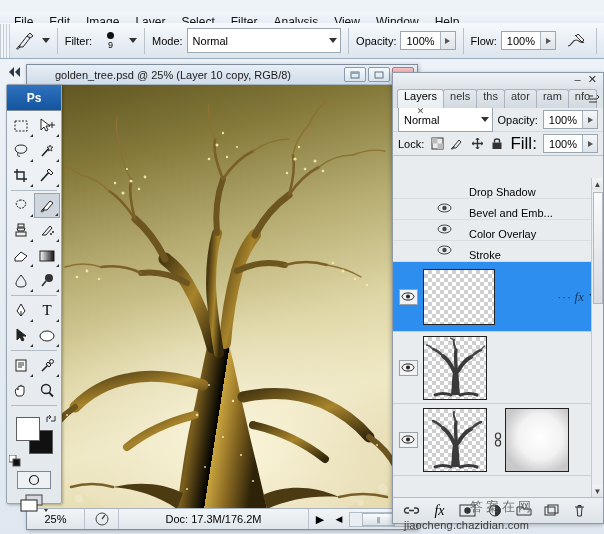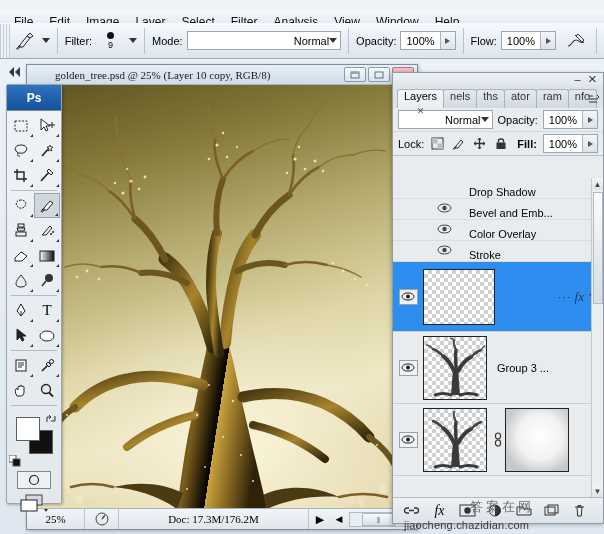--- a/index.html
+++ b/index.html
@@ -51,23 +51,23 @@
     width:0;height:0;border-left:4px solid transparent;border-right:4px solid transparent;
     border-top:5px solid #333; margin-left:4px;
   }
   .brush-preview {
     width: 30px; height: 30px; display:flex; flex-direction:column;
     align-items:center; justify-content:center; line-height:1;
   }
   .brush-dot { width:7px;height:7px;border-radius:50%;background:#111; }
   .brush-num { font-size:9px; margin-top:2px; }
   .combo {
-    height: 19px; border: 1px solid #9aa6b2; background:#fff;
+    height: 25px; border: 1px solid #9aa6b2; background:#fff;
     display:flex; align-items:center; padding:0 3px 0 5px;
-    font-size: 11px; min-width: 128px; justify-content:flex-end;
+    font-size: 11px; min-width: 128px; justify-content:space-between;
   }
   .numbox {
     height: 19px; border: 1px solid #9aa6b2; background:#fff;
     display:flex; align-items:center; font-size:11px;
   }
   .numbox .val { padding: 0 5px; min-width: 34px; text-align:center; }
   .numbox .spin {
     width: 15px; height: 17px; background: linear-gradient(#f4f6f8,#dde3e9);
     border-left:1px solid #aab4be; display:flex; align-items:center; justify-content:center;
   }
@@ -106,21 +106,20 @@
   .qm-row { display:flex; justify-content:center; margin-top:2px; }
   .qm-box { width:34px;height:18px;border:1px solid #7d8791;background:#eef1f4;display:flex;align-items:center;justify-content:center; }
   .sm-row { display:flex; justify-content:center; margin-top:5px; position:relative; }
 
   
   #docwin {
     position:absolute; left:26px; top:64px; width:392px; height:466px;
     border:1px solid #7f8d9a; background:#e8edf2;
     box-shadow: 1px 1px 4px rgba(0,0,0,.25);
     z-index: 20;
-    font-family: Liberation Serif, serif;
   }
   #doctitle {
     height:20px; background: linear-gradient(#e7eef6,#cfdcea);
     border-bottom:1px solid #a6b4c2;
     display:flex; align-items:center; padding-left:28px;
     font-size:11px; color:#1a1a1a; position:relative;
   }
   .wbtn {
     width:22px;height:15px;border:1px solid #8a9aa9;border-radius:2px;
     display:flex;align-items:center;justify-content:center;
@@ -755,21 +754,21 @@
             <path d="M6.5 1 L6.5 12 M1 6.5 L12 6.5" stroke="#333" stroke-width="1.4"></path>
             <path d="M6.5 1 L4.8 3 M6.5 1 L8.2 3 M6.5 12 L4.8 10 M6.5 12 L8.2 10 M1 6.5 L3 4.8 M1 6.5 L3 8.2 M12 6.5 L10 4.8 M12 6.5 L10 8.2" stroke="#333"></path>
           </svg>
       </span>
       <span class="lock-ico">
         <svg width="12" height="13" viewBox="0 0 12 13">
             <rect x="1.5" y="5.5" width="9" height="6.5" fill="#333"></rect>
             <path d="M3.5 5.5 L3.5 3.5 C3.5 1.5 8.5 1.5 8.5 3.5 L8.5 5.5" fill="none" stroke="#333" stroke-width="1.4"></path>
           </svg>
       </span>
-      <span style="font-size:11px;margin-left:auto;font-weight:bold;">Fill:</span>
+      <span style="font-size:17px;margin-left:auto;">Fill:</span>
       <div class="numbox">
         <span class="val">100%</span>
         <span class="spin">
             <span class="tri-right"></span>
           </span>
       </div>
     </div>
 
     <div id="lp-list">
 
@@ -837,21 +836,20 @@
             <path d="M30 34 C27 27 23 22 19 19" stroke="#3a3a3a" stroke-width="4" fill="none" stroke-linecap="round"></path>
             <path d="M34 34 C38 27 43 22 47 20" stroke="#3a3a3a" stroke-width="4" fill="none" stroke-linecap="round"></path>
             <path d="M32 32 C32 24 31 18 32 13" stroke="#3a3a3a" stroke-width="3.4" fill="none" stroke-linecap="round"></path>
             <path d="M19 19 C15 15 12 13 9 12" stroke="#444" stroke-width="2.4" fill="none" stroke-linecap="round"></path>
             <path d="M47 20 C51 16 54 14 57 13" stroke="#444" stroke-width="2.4" fill="none" stroke-linecap="round"></path>
             <path d="M32 13 C30 8 29 6 30 3" stroke="#444" stroke-width="2" fill="none" stroke-linecap="round"></path>
             <path d="M9 12 C6 9 4 8 2 8 M57 13 C59 10 60 9 61 9 M30 3 C28 2 27 1 26 1" stroke="#555" stroke-width="1.4" fill="none"></path>
             <path d="M27 58 C22 56 16 56 11 58 M36 58 C42 56 48 56 53 58" stroke="#3a3a3a" stroke-width="3" fill="none" stroke-linecap="round"></path>
           </svg>
         </div>
-        <div class="lr-name">Group 3 ...</div>
       </div>
 
       <div class="layer-row" style="height:72px">
         <div class="lr-eyecol">
           <span class="eye-box">
             <svg width="14" height="11" viewBox="0 0 14 11">
                 <ellipse cx="7" cy="5.5" rx="6" ry="3.6" fill="none" stroke="#222"></ellipse>
                 <circle cx="7" cy="5.5" r="2" fill="#222"></circle>
               </svg>
           </span>

